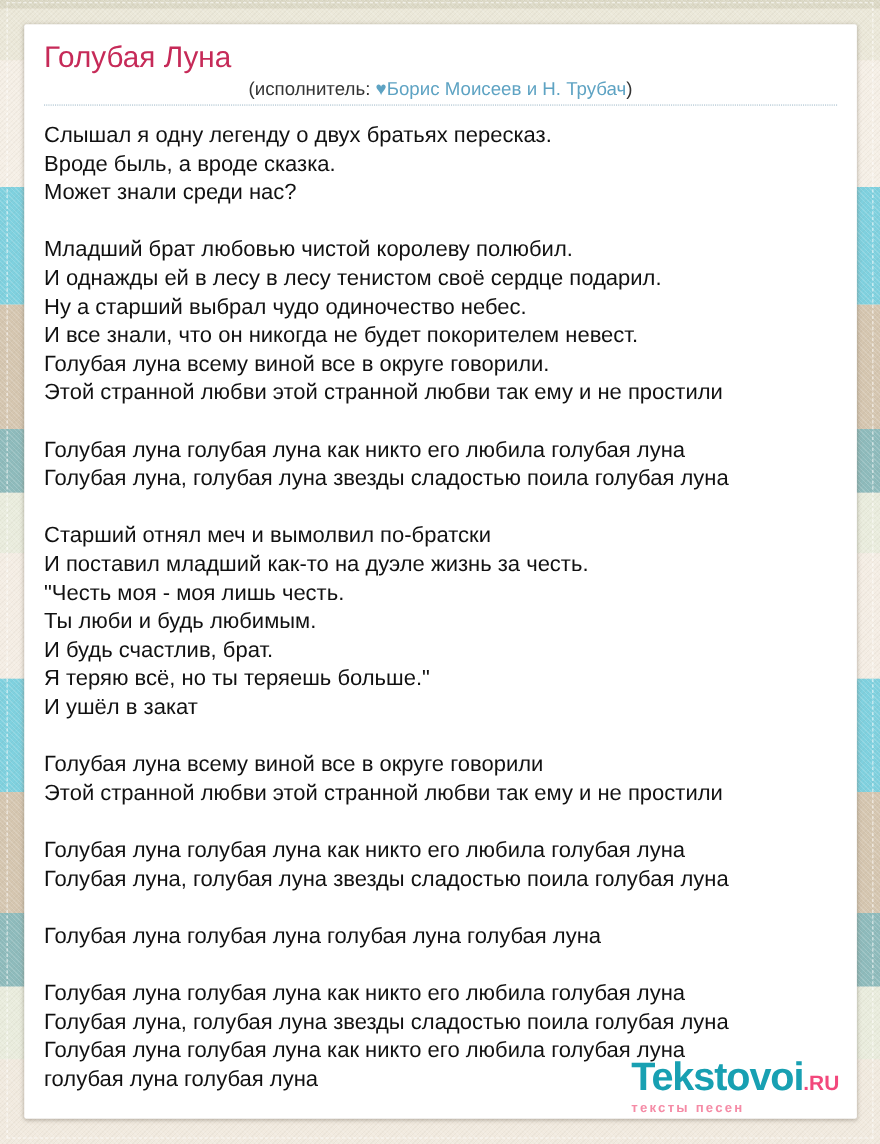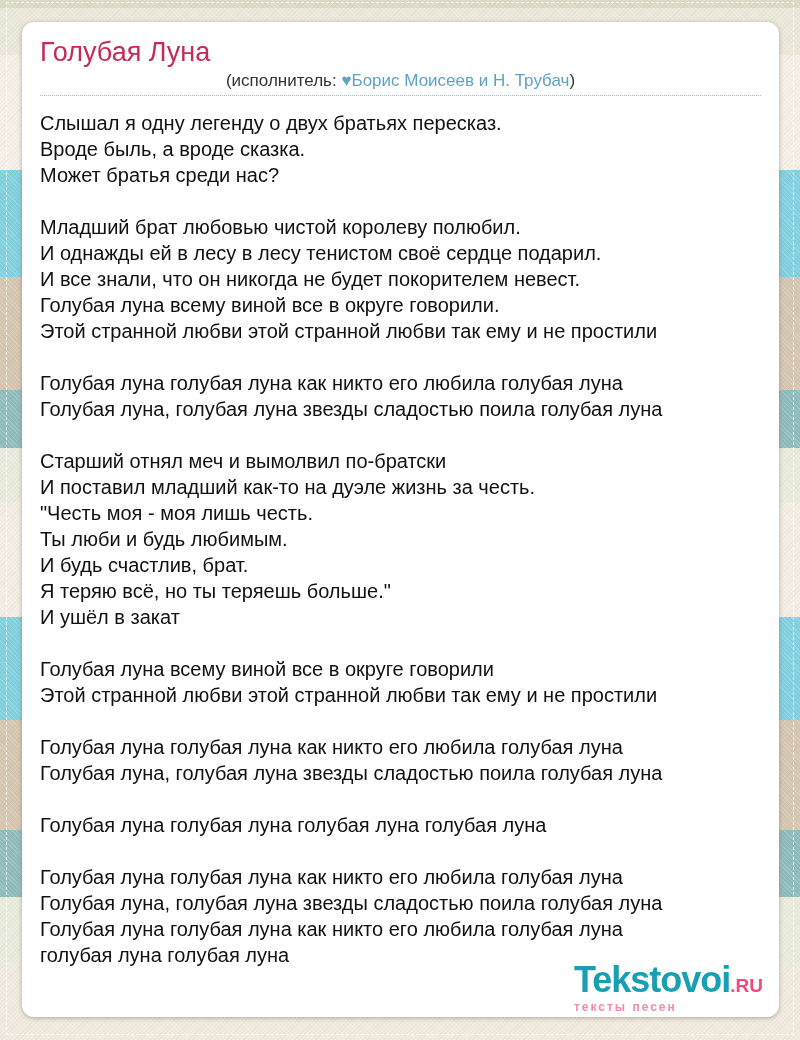--- a/index.html
+++ b/index.html
@@ -33,21 +33,21 @@
   }
   .stitch {
     position:absolute; left:6px; right:6px; top:2px; bottom:5px;
     border:1px dashed rgba(255,255,255,.75);
   }
   
   .card {
     position:absolute; z-index:1;
     left:22px; top:22px; width:757px; height:995px;
     background:#ffffff;
-    border-radius:12px;
+    border-radius:2px;
     box-shadow:0 1px 4px rgba(110,100,85,.5);
   }
   .song-title {
     margin:14px 18px 0;
     font-size:27px; line-height:32px; font-weight:400;
     color:#c62a58;
   }
   .subtitle {
     margin:2px 18px 0;
     font-size:17px; line-height:21px;
@@ -112,25 +112,26 @@
   <h1 class="song-title">Голубая Луна</h1>
 
   <div class="subtitle"><span>(исполнитель: </span><span class="artist-link">♥Борис Моисеев и Н. Трубач</span><span>)</span></div>
 
   <div class="separator"></div>
 
   <div class="lyrics">
     <div class="stanza">
       <div>Слышал я одну легенду о двух братьях пересказ.</div>
       <div>Вроде быль, а вроде сказка.</div>
-      <div>Может братья среди нас?</div>
+      <div>Может знали среди нас?</div>
     </div>
     <div class="stanza">
       <div>Младший брат любовью чистой королеву полюбил.</div>
       <div>И однажды ей в лесу в лесу тенистом своё сердце подарил.</div>
+      <div>Ну а старший выбрал чудо одиночество небес.</div>
       <div>И все знали, что он никогда не будет покорителем невест.</div>
       <div>Голубая луна всему виной все в округе говорили.</div>
       <div>Этой странной любви этой странной любви так ему и не простили</div>
     </div>
     <div class="stanza">
       <div>Голубая луна голубая луна как никто его любила голубая луна</div>
       <div>Голубая луна, голубая луна звезды сладостью поила голубая луна</div>
     </div>
     <div class="stanza">
       <div>Старший отнял меч и вымолвил по-братски</div>

